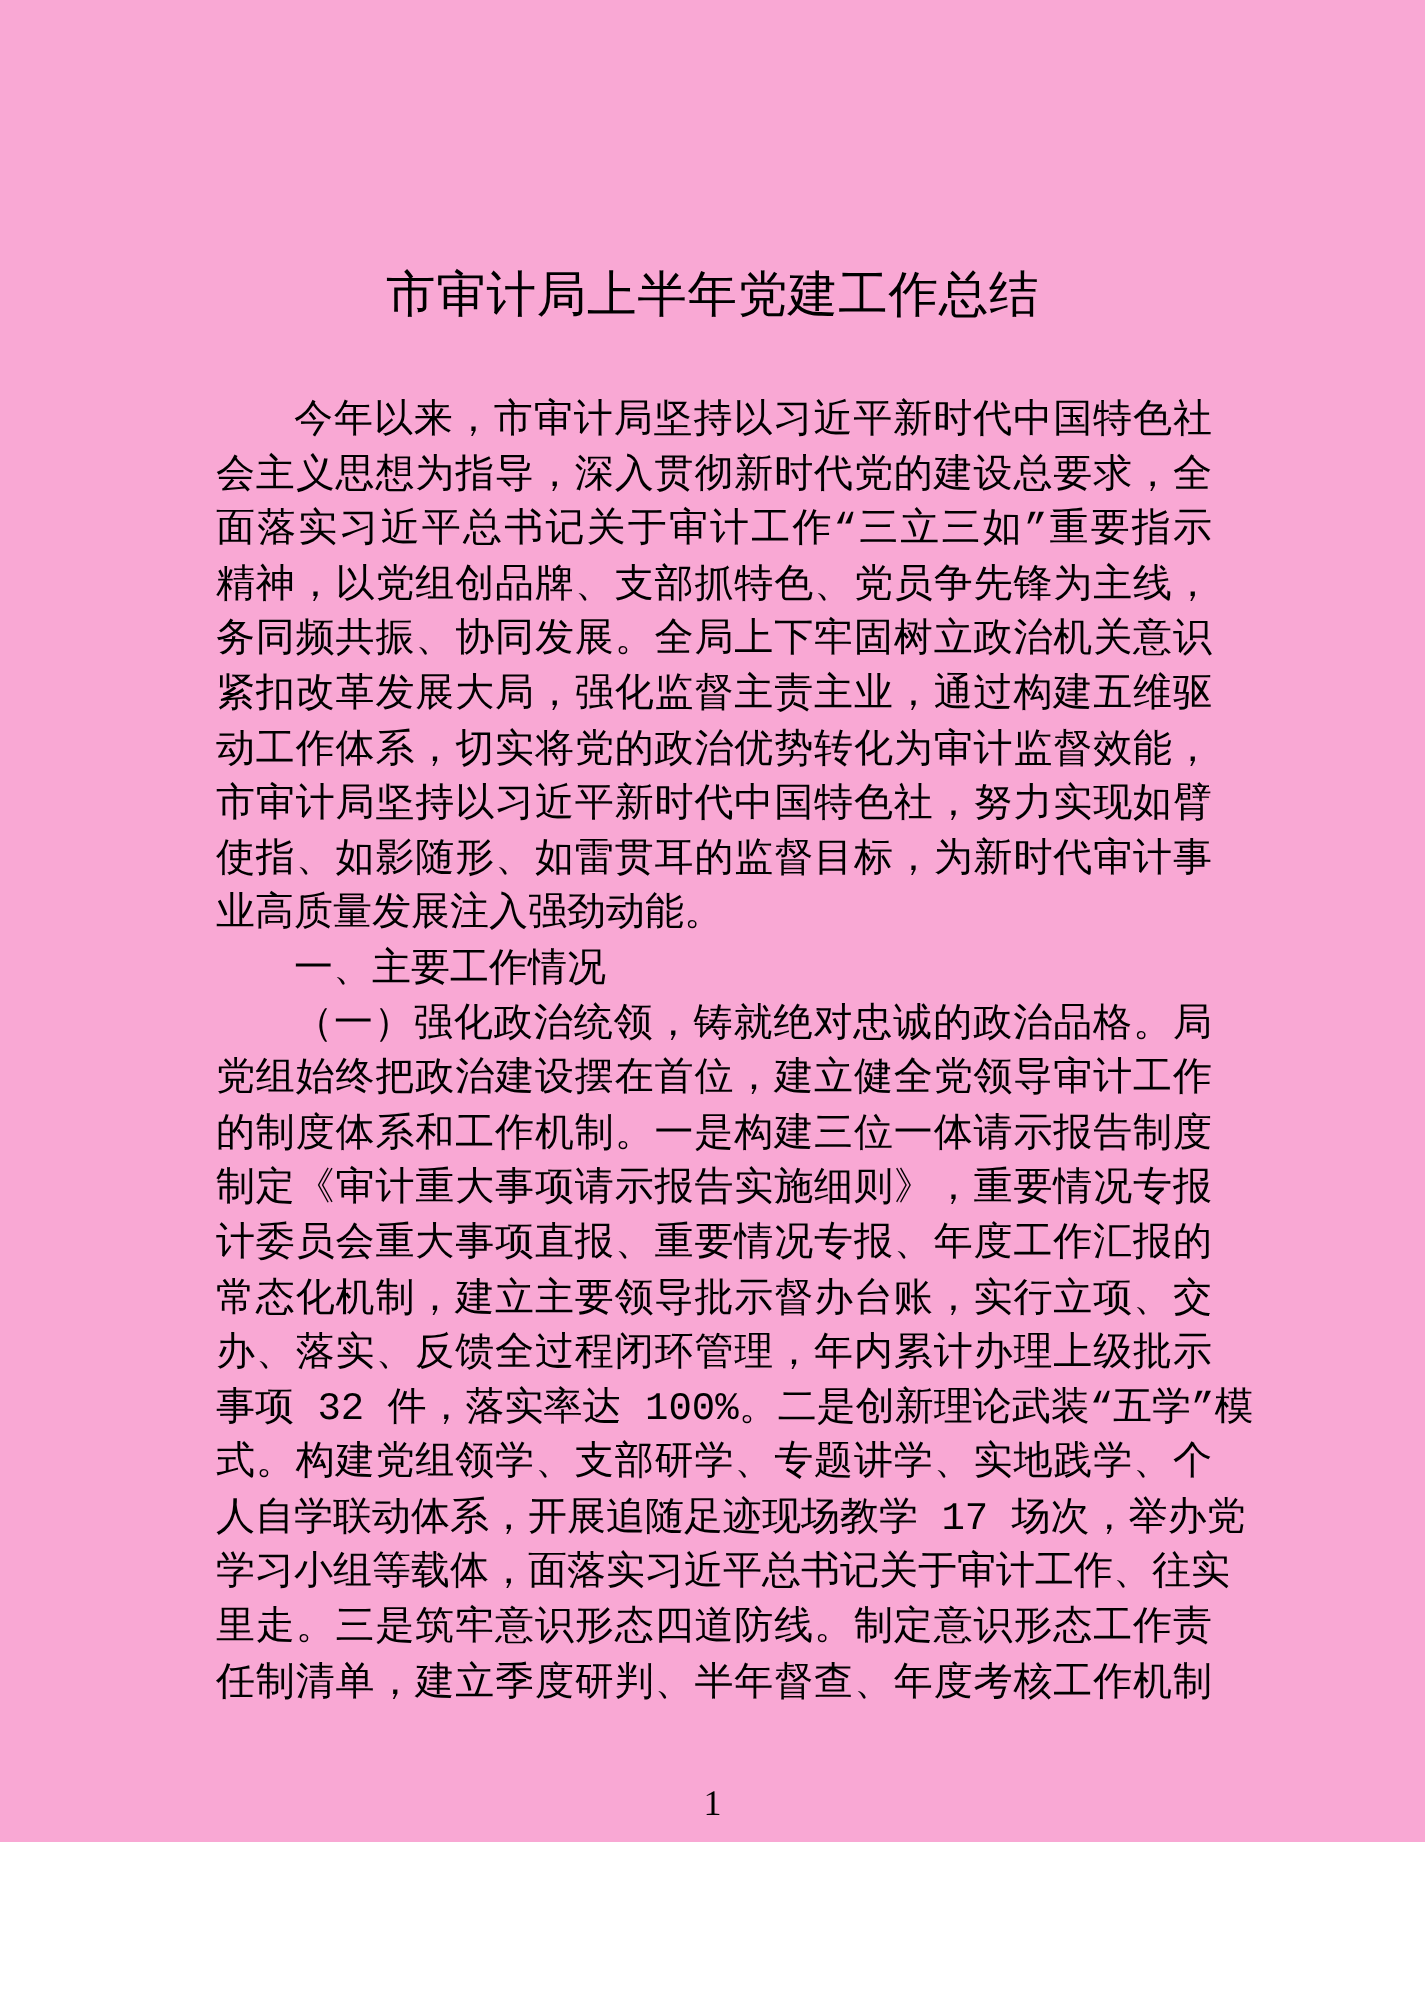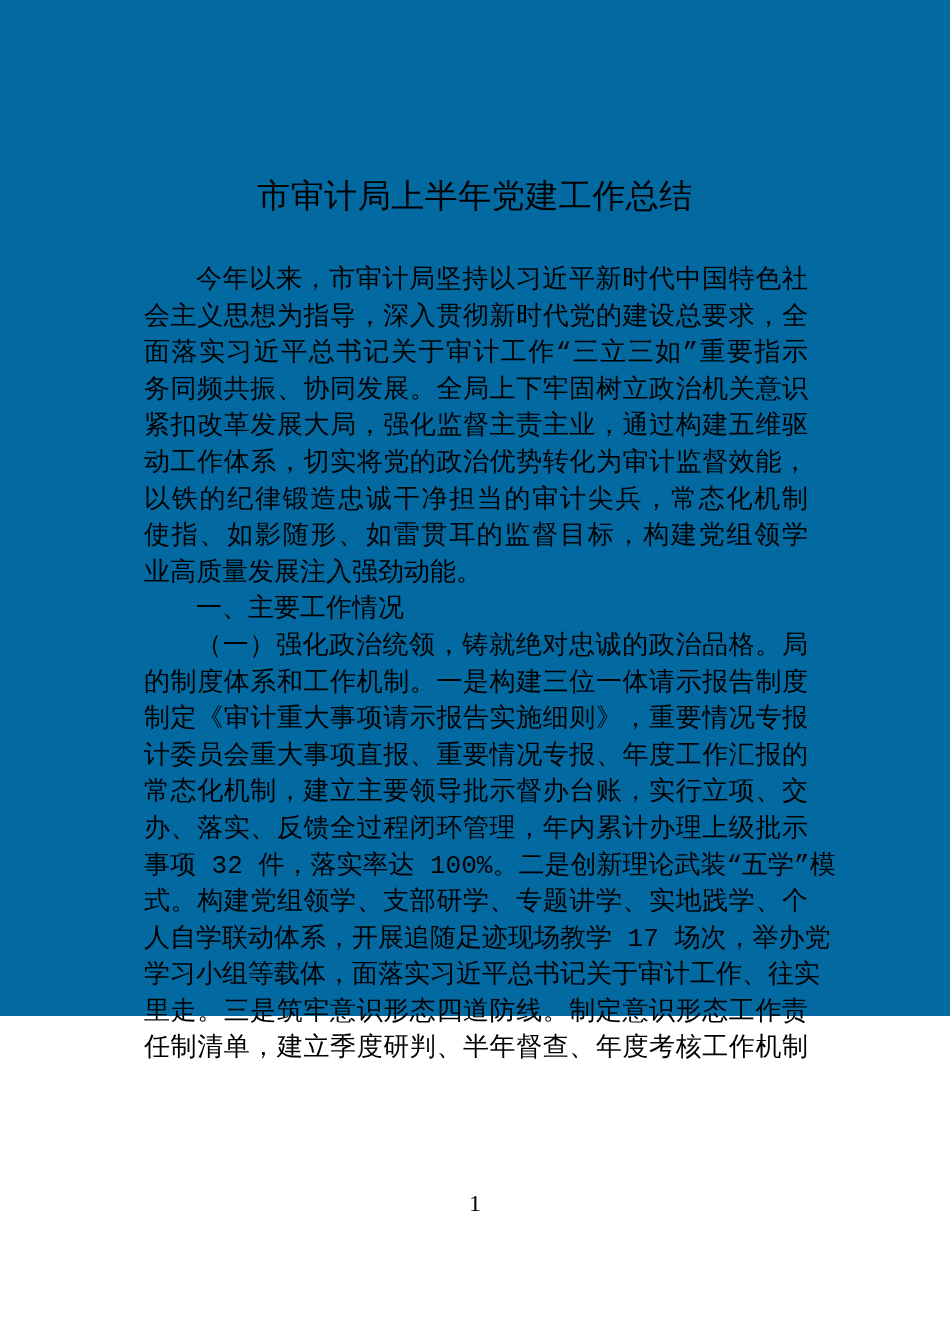--- a/index.html
+++ b/index.html
@@ -11,22 +11,22 @@
       width: 950px;
       height: 1344px;
       position: relative;
       overflow: hidden;
       font-family: "DejaVu Sans", "Liberation Sans", sans-serif;
       color: #000000;
     }
     .page {
       position: absolute;
       left: 0; top: 0;
-      width: 950px; height: 1016px;
-      background: #0369a1;
+      width: 950px; height: 1228px;
+      background: #f9a8d4;
     }
     .title {
       position: absolute;
       left: 0;
       top: 172px;
       width: 950px;
       text-align: center;
       font-size: 33px;
       line-height: 48px;
       letter-spacing: 0.5px;
@@ -70,28 +70,30 @@
 </head>
 <body>
 
 <div class="page">
   <h1 class="title">市审计局上半年党建工作总结</h1>
 
   <div class="body-text">
     <span class="line indent">今年以来，市审计局坚持以习近平新时代中国特色社</span>
     <span class="line">会主义思想为指导，深入贯彻新时代党的建设总要求，全</span>
     <span class="line">面落实习近平总书记关于审计工作“三立三如”重要指示</span>
+    <span class="line">精神，以党组创品牌、支部抓特色、党员争先锋为主线，</span>
     <span class="line">务同频共振、协同发展。全局上下牢固树立政治机关意识</span>
     <span class="line">紧扣改革发展大局，强化监督主责主业，通过构建五维驱</span>
     <span class="line">动工作体系，切实将党的政治优势转化为审计监督效能，</span>
-    <span class="line">以铁的纪律锻造忠诚干净担当的审计尖兵，常态化机制</span>
-    <span class="line">使指、如影随形、如雷贯耳的监督目标，构建党组领学</span>
+    <span class="line">市审计局坚持以习近平新时代中国特色社，努力实现如臂</span>
+    <span class="line">使指、如影随形、如雷贯耳的监督目标，为新时代审计事</span>
     <span class="line last">业高质量发展注入强劲动能。</span>
     <span class="line indent last">一、主要工作情况</span>
     <span class="line indent">（一）强化政治统领，铸就绝对忠诚的政治品格。局</span>
+    <span class="line">党组始终把政治建设摆在首位，建立健全党领导审计工作</span>
     <span class="line">的制度体系和工作机制。一是构建三位一体请示报告制度</span>
     <span class="line">制定《审计重大事项请示报告实施细则》，重要情况专报</span>
     <span class="line">计委员会重大事项直报、重要情况专报、年度工作汇报的</span>
     <span class="line">常态化机制，建立主要领导批示督办台账，实行立项、交</span>
     <span class="line">办、落实、反馈全过程闭环管理，年内累计办理上级批示</span>
     <span class="line">事项 32 件，落实率达 100%。二是创新理论武装“五学”模</span>
     <span class="line">式。构建党组领学、支部研学、专题讲学、实地践学、个</span>
     <span class="line">人自学联动体系，开展追随足迹现场教学 17 场次，举办党</span>
     <span class="line">学习小组等载体，面落实习近平总书记关于审计工作、往实</span>
     <span class="line">里走。三是筑牢意识形态四道防线。制定意识形态工作责</span>

